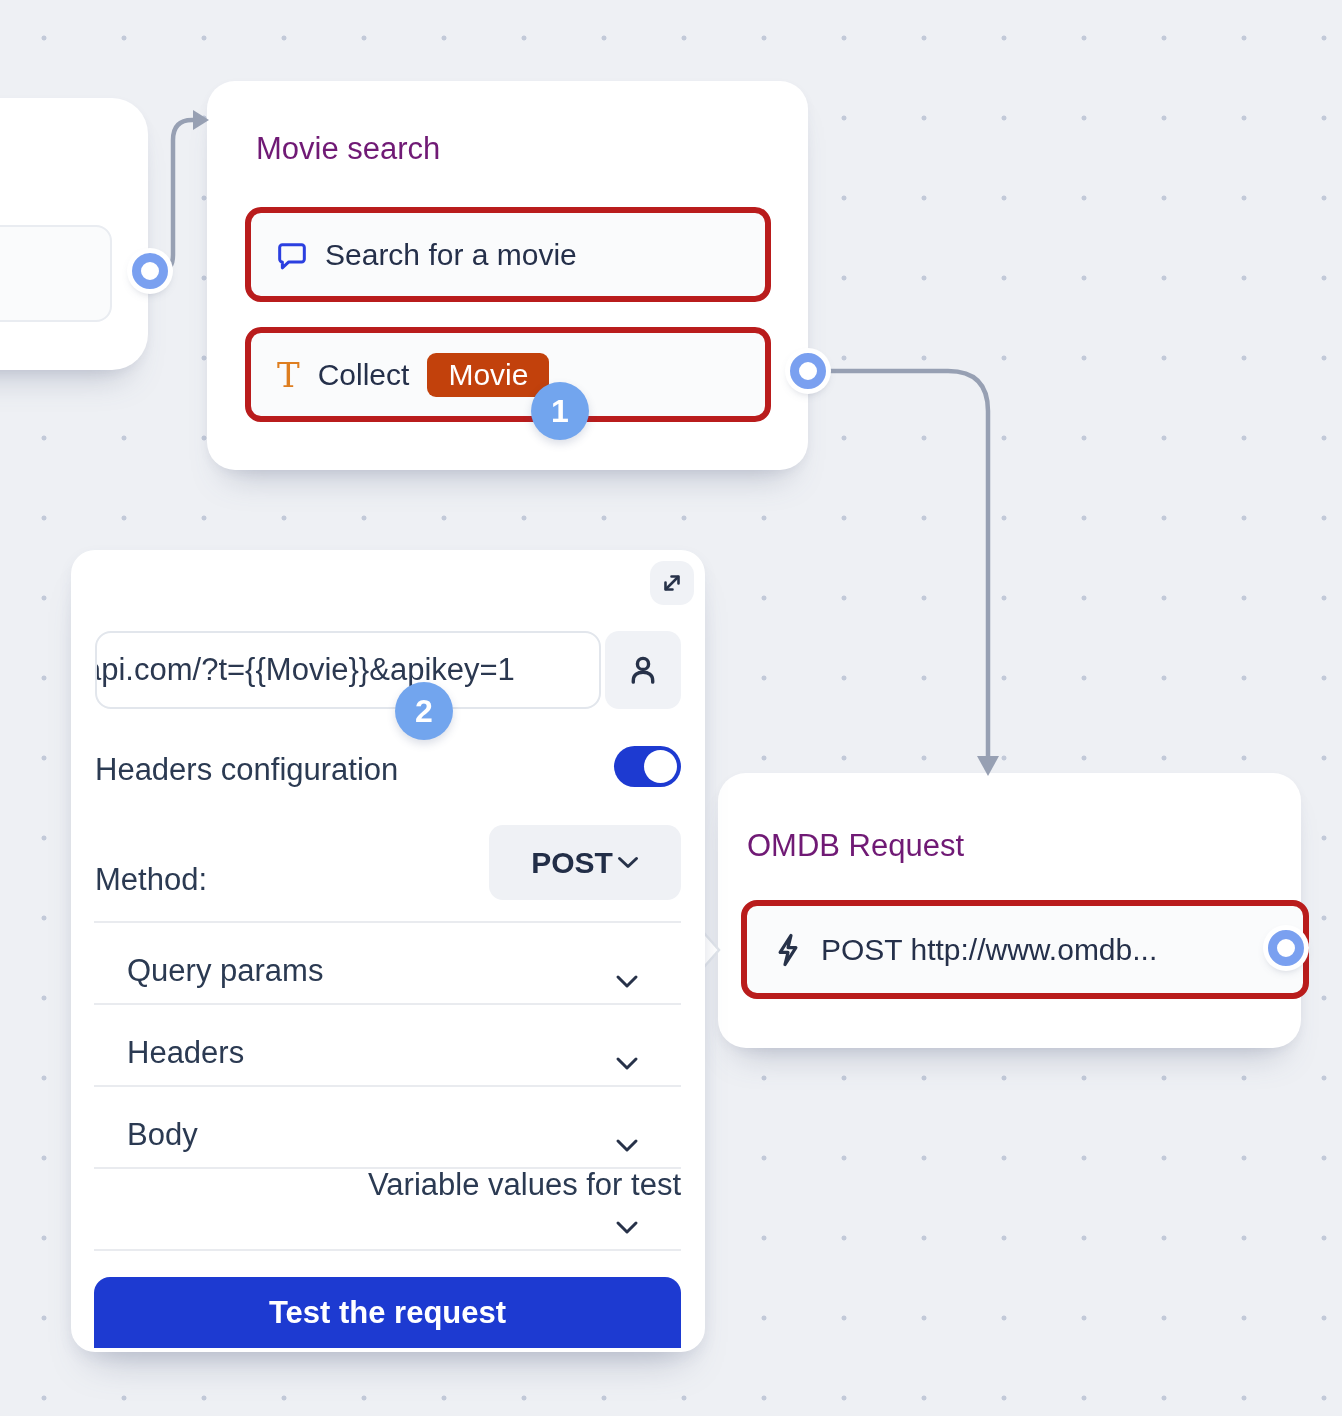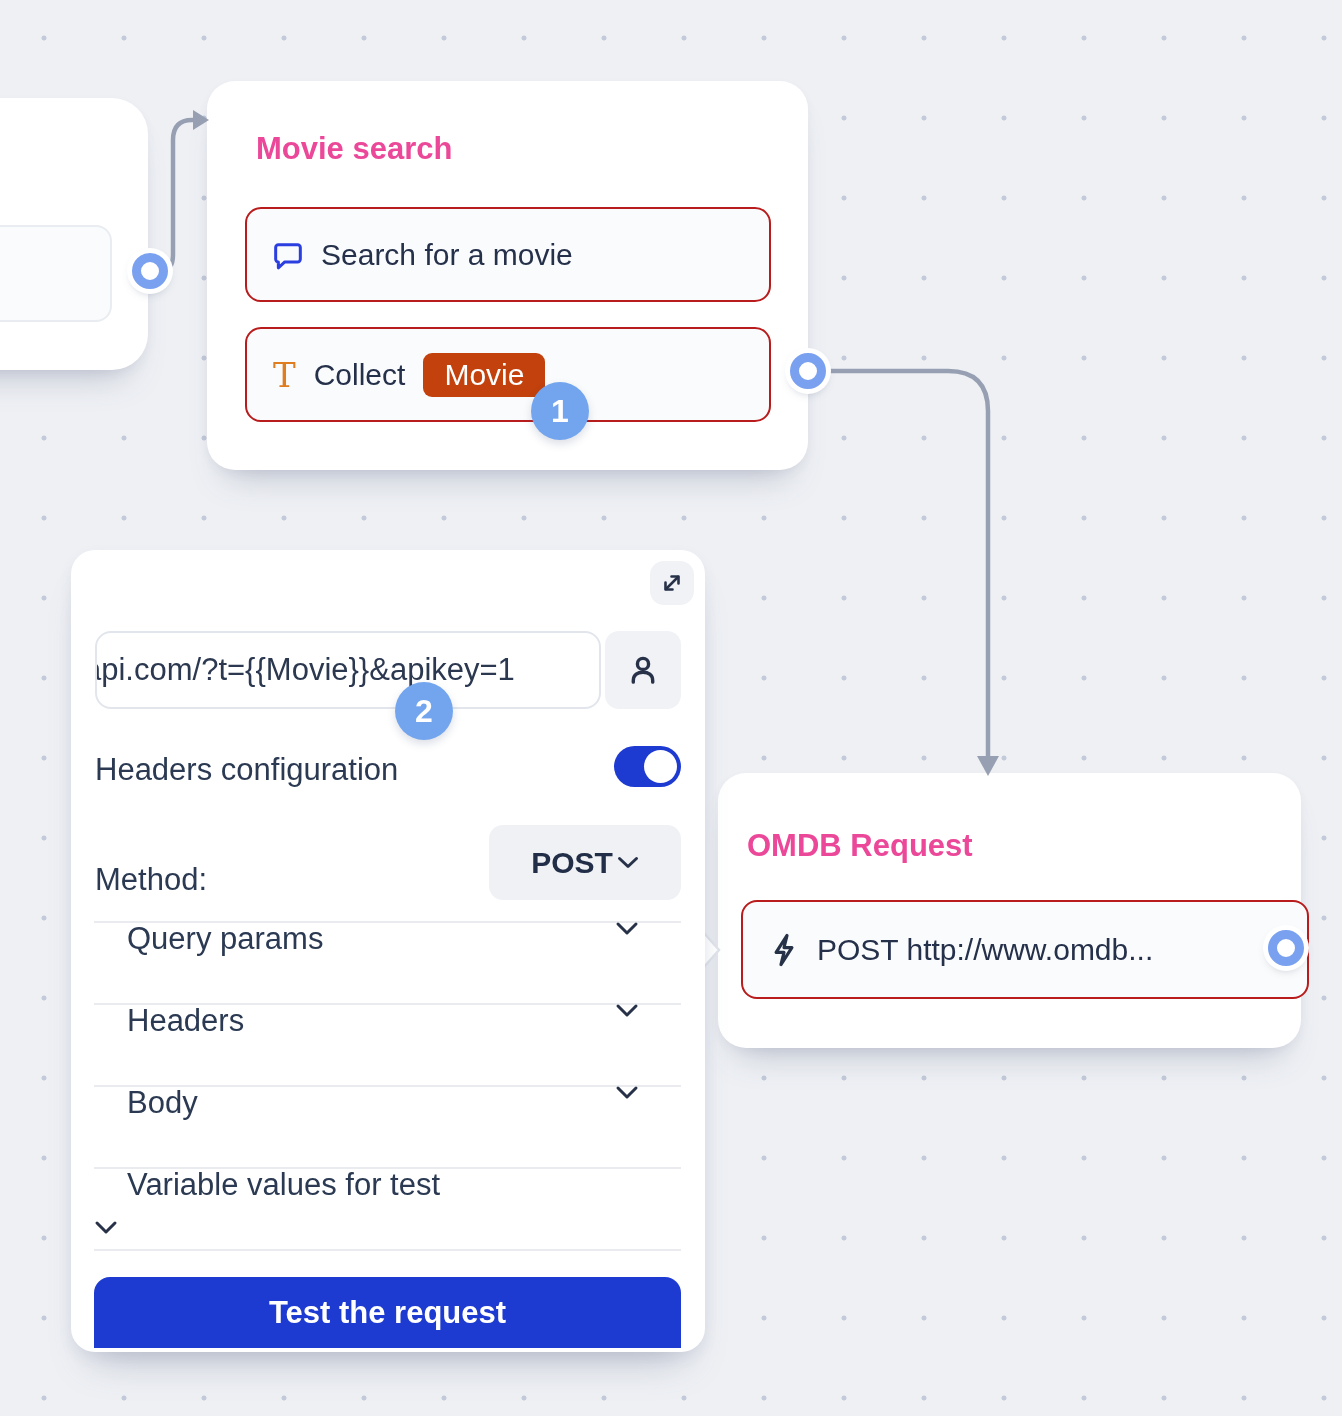--- a/index.html
+++ b/index.html
@@ -5,23 +5,23 @@
   html,body{margin:0;padding:0;background:#eef0f4;}
   .canvas{
     position:relative;width:1342px;height:1416px;overflow:hidden;
     font-family:"Liberation Sans",sans-serif;color:#25304a;
     background-color:#eef0f4;
     background-image:radial-gradient(circle,#c3cad9 2.2px,rgba(195,202,217,0) 2.8px);
     background-size:80px 80px;background-position:4px -2px;
   }
   .card{position:absolute;background:#fff;border-radius:28px;
     box-shadow:0 24px 34px -20px rgba(80,92,124,.35),0 4px 10px rgba(80,92,124,.06);}
-  .node-title{font-size:31px;font-weight:700;color:#ec4899;}
+  .node-title{font-size:31px;font-weight:400;color:#701a75;}
   .node-row{position:absolute;display:flex;align-items:center;gap:18px;
-    background:#fafbfc;border:2px solid #b91c1c;border-radius:16px;
+    background:#fafbfc;border:6px solid #b91c1c;border-radius:16px;
     font-size:30px;color:#25304a;padding:0 26px;box-sizing:border-box;}
   .chip{background:#c2410c;color:#fff;border-radius:9px;padding:7px 21px;font-size:30px;line-height:1;}
   .step-badge{position:absolute;width:58px;height:58px;border-radius:50%;
     background:#72a5ee;color:#fff;font-size:32px;font-weight:700;
     display:flex;align-items:center;justify-content:center;z-index:40;
     box-shadow:0 4px 8px rgba(60,80,120,.18);}
   .port{position:absolute;width:36px;height:36px;border-radius:50%;
     background:#fff;border:9px solid #7aa0f0;box-sizing:border-box;
     box-shadow:0 0 0 5px #fff,0 4px 10px rgba(80,92,124,.35);z-index:30;}
   .svg-layer{position:absolute;left:0;top:0;z-index:20;pointer-events:none;}
@@ -37,21 +37,21 @@
   .url-input span{white-space:nowrap;font-size:31px;color:#2b3850;margin-left:-13px;}
   .panel-label{position:absolute;left:24px;font-size:31px;color:#2b3a52;}
   .toggle{position:absolute;left:543px;top:196px;width:67px;height:41px;border-radius:22px;
     background:#1d3ad1;cursor:pointer;}
   .toggle .knob{position:absolute;right:4px;top:4px;width:33px;height:33px;border-radius:50%;background:#fff;}
   .method-btn{position:absolute;left:418px;top:275px;width:192px;height:75px;border-radius:14px;
     background:#eff1f5;display:flex;align-items:center;justify-content:center;gap:4px;
     font-size:30px;font-weight:700;color:#222e47;border:none;cursor:pointer;}
   .divider{position:absolute;left:23px;width:587px;height:0;border-top:2px solid #e9ebef;}
   .section-row{position:absolute;left:23px;width:587px;height:68px;display:flex;
-    align-items:flex-start;justify-content:space-between;cursor:pointer;}
+    align-items:flex-end;justify-content:space-between;cursor:pointer;}
   .section-row .lbl{font-size:31px;color:#2b3a52;margin-left:33px;}
   .section-row .chev{margin-right:42px;display:flex;}
   .test-btn{position:absolute;left:23px;top:727px;width:587px;height:71px;
     background:#1d3ad1;color:#fff;font-size:31px;font-weight:700;
     border:none;border-radius:16px 16px 0 0;cursor:pointer;font-family:"Liberation Sans",sans-serif;}
   .serif-t{font-family:"DejaVu Serif",serif;font-size:34px;color:#de7e20;line-height:1;}
 </style>
 </head>
 <body>
 

